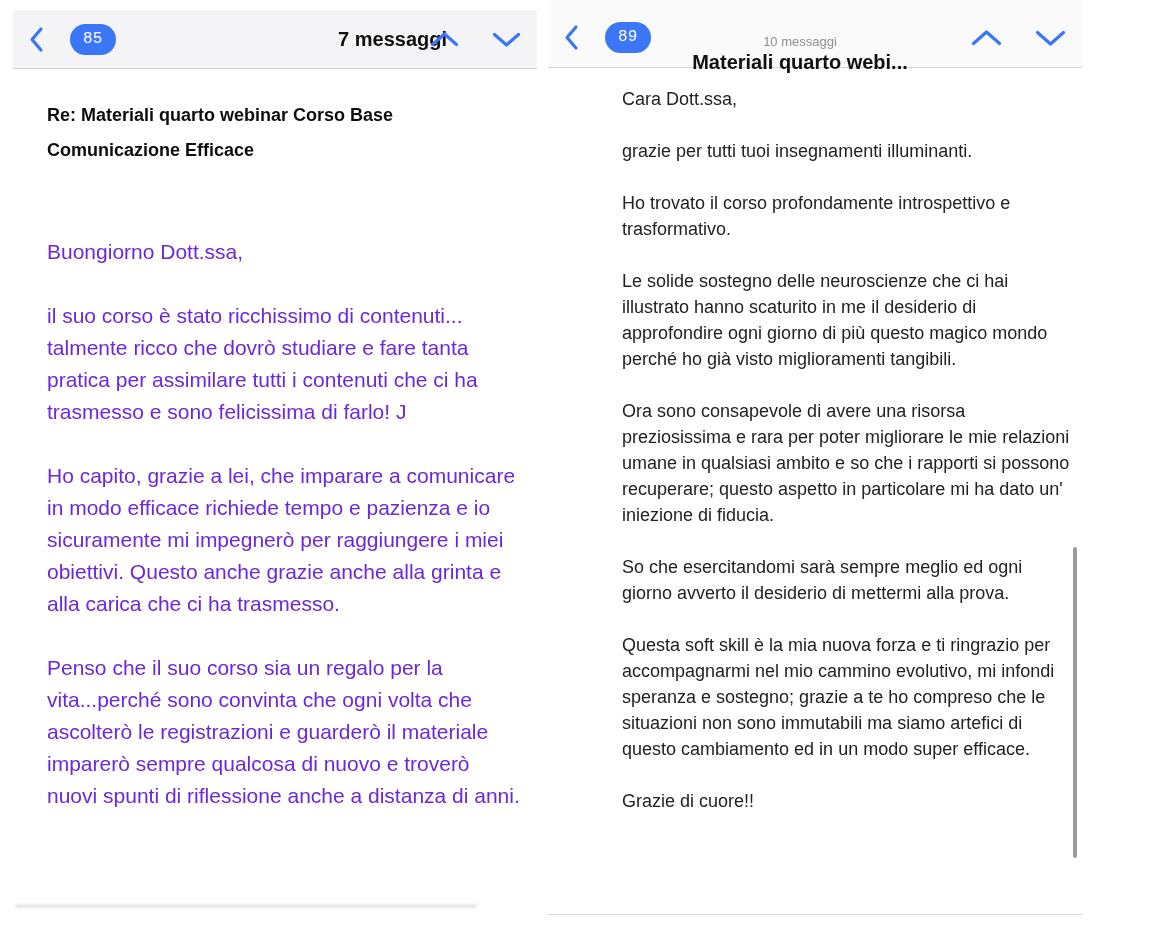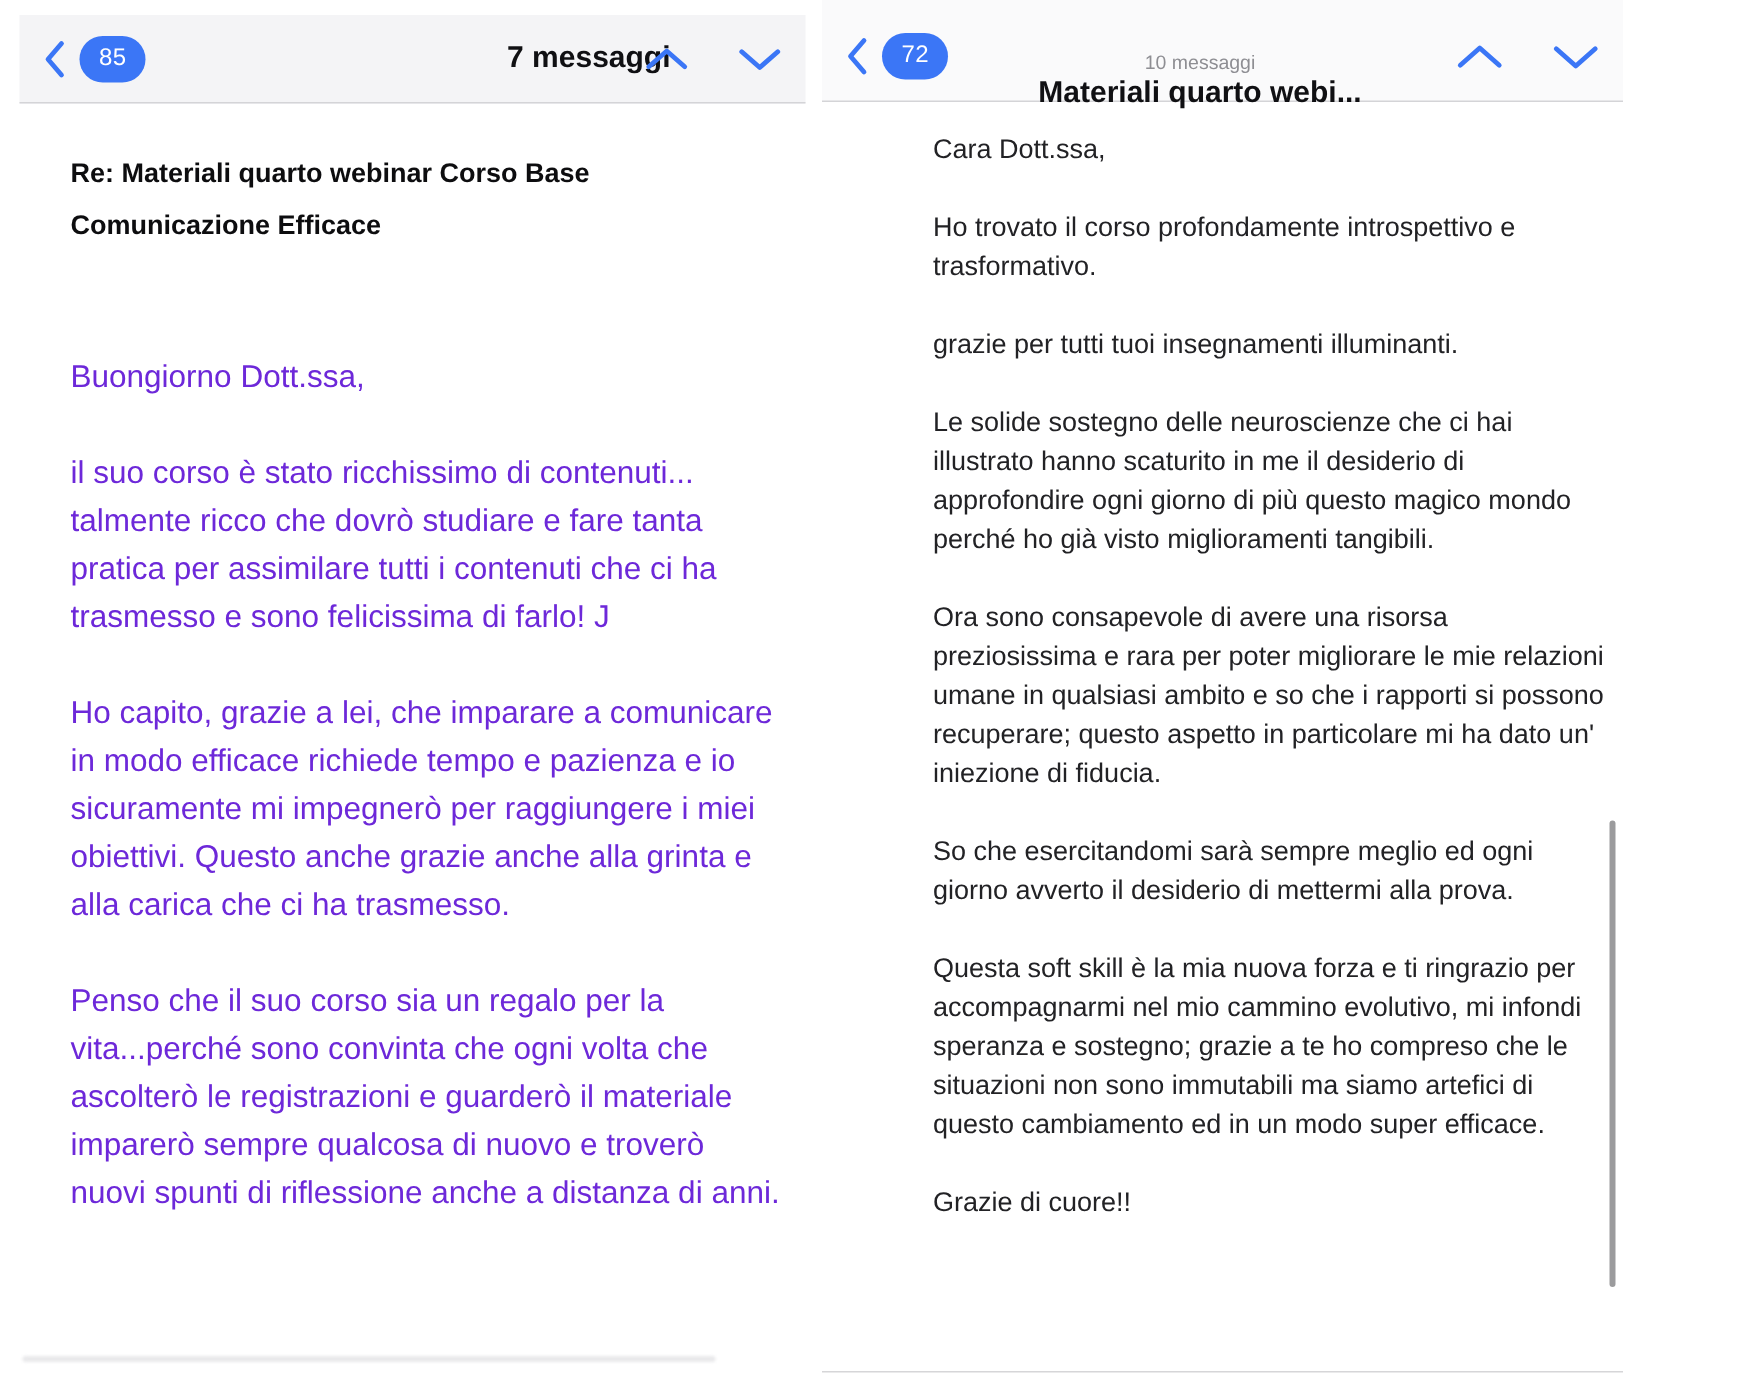--- a/index.html
+++ b/index.html
@@ -15,21 +15,21 @@
 
   
   .navbar{
     position:absolute;left:0;width:100%;box-sizing:border-box;
     display:flex;align-items:center;
     background:#f4f4f6;border-bottom:1px solid #d4d4d7;
     padding:0 16px;
   }
   .navbar-left{top:10px;height:59px;}
   .navbar-right{top:0;height:68px;background:#fafafb;padding-top:8px;}
-  .back-group{display:flex;align-items:center;gap:9px;z-index:2;cursor:pointer;}
+  .back-group{display:flex;align-items:center;gap:26px;z-index:2;cursor:pointer;font-family:Liberation Mono, monospace;}
   .chev-svg{display:block;}
   .badge{
     background:#3b76f6;color:#ffffff;border-radius:16px;
     font-size:16px;line-height:1;padding:7px 13px 8px;
     letter-spacing:.2px;
   }
   .nav-title{
     position:absolute;left:90px;right:90px;text-align:right;
     font-size:20px;font-weight:700;color:#101013;
     white-space:nowrap;overflow:hidden;
@@ -127,21 +127,21 @@
 
 <div class="pane pane-right">
 
   <div class="navbar navbar-right">
     <div class="back-group">
       <span>
         <svg class="chev-svg" width="15" height="27" viewBox="0 0 15 27">
           <polyline points="12,3 3,13.5 12,24" fill="none" stroke="#3b76f6" stroke-width="3.2" stroke-linecap="round" stroke-linejoin="round"></polyline>
         </svg>
       </span>
-      <span class="badge">72</span>
+      <span class="badge">89</span>
     </div>
     <div class="nav-title-block">
       <div class="nav-subcount">10 messaggi</div>
       <div class="nav-title-main">Materiali quarto webi...</div>
     </div>
     <div class="nav-chevrons">
       <button class="chev-btn">
         <span>
           <svg class="chev-svg" width="31" height="18" viewBox="0 0 31 18">
             <polyline points="2.5,14.5 15.5,3 28.5,14.5" fill="none" stroke="#3b76f6" stroke-width="3.2" stroke-linecap="round" stroke-linejoin="round"></polyline>
@@ -153,22 +153,22 @@
           <svg class="chev-svg" width="31" height="18" viewBox="0 0 31 18">
             <polyline points="2.5,3.5 15.5,15 28.5,3.5" fill="none" stroke="#3b76f6" stroke-width="3.2" stroke-linecap="round" stroke-linejoin="round"></polyline>
           </svg>
         </span>
       </button>
     </div>
   </div>
 
   <div class="body-right">
       <p>Cara Dott.ssa,</p>
+      <p>grazie per tutti tuoi insegnamenti illuminanti.</p>
       <p>Ho trovato il corso profondamente introspettivo e trasformativo.</p>
-      <p>grazie per tutti tuoi insegnamenti illuminanti.</p>
       <p>Le solide sostegno delle neuroscienze che ci hai illustrato hanno scaturito in me il desiderio di approfondire ogni giorno di più questo magico mondo perché ho già visto miglioramenti tangibili.</p>
       <p>Ora sono consapevole di avere una risorsa preziosissima e rara per poter migliorare le mie relazioni umane in qualsiasi ambito e so che i rapporti si possono recuperare; questo aspetto in particolare mi ha dato un' iniezione di fiducia.</p>
       <p>So che esercitandomi sarà sempre meglio ed ogni giorno avverto il desiderio di mettermi alla prova.</p>
       <p>Questa soft skill è la mia nuova forza e ti ringrazio per accompagnarmi nel mio cammino evolutivo, mi infondi speranza e sostegno; grazie a te ho compreso che le situazioni non sono immutabili ma siamo artefici di questo cambiamento ed in un modo super efficace.</p>
       <p>Grazie di cuore!!</p>
     </div>
 </div>
 
 <div class="scrollbar"></div>
 <div class="bottom-divider"></div>

